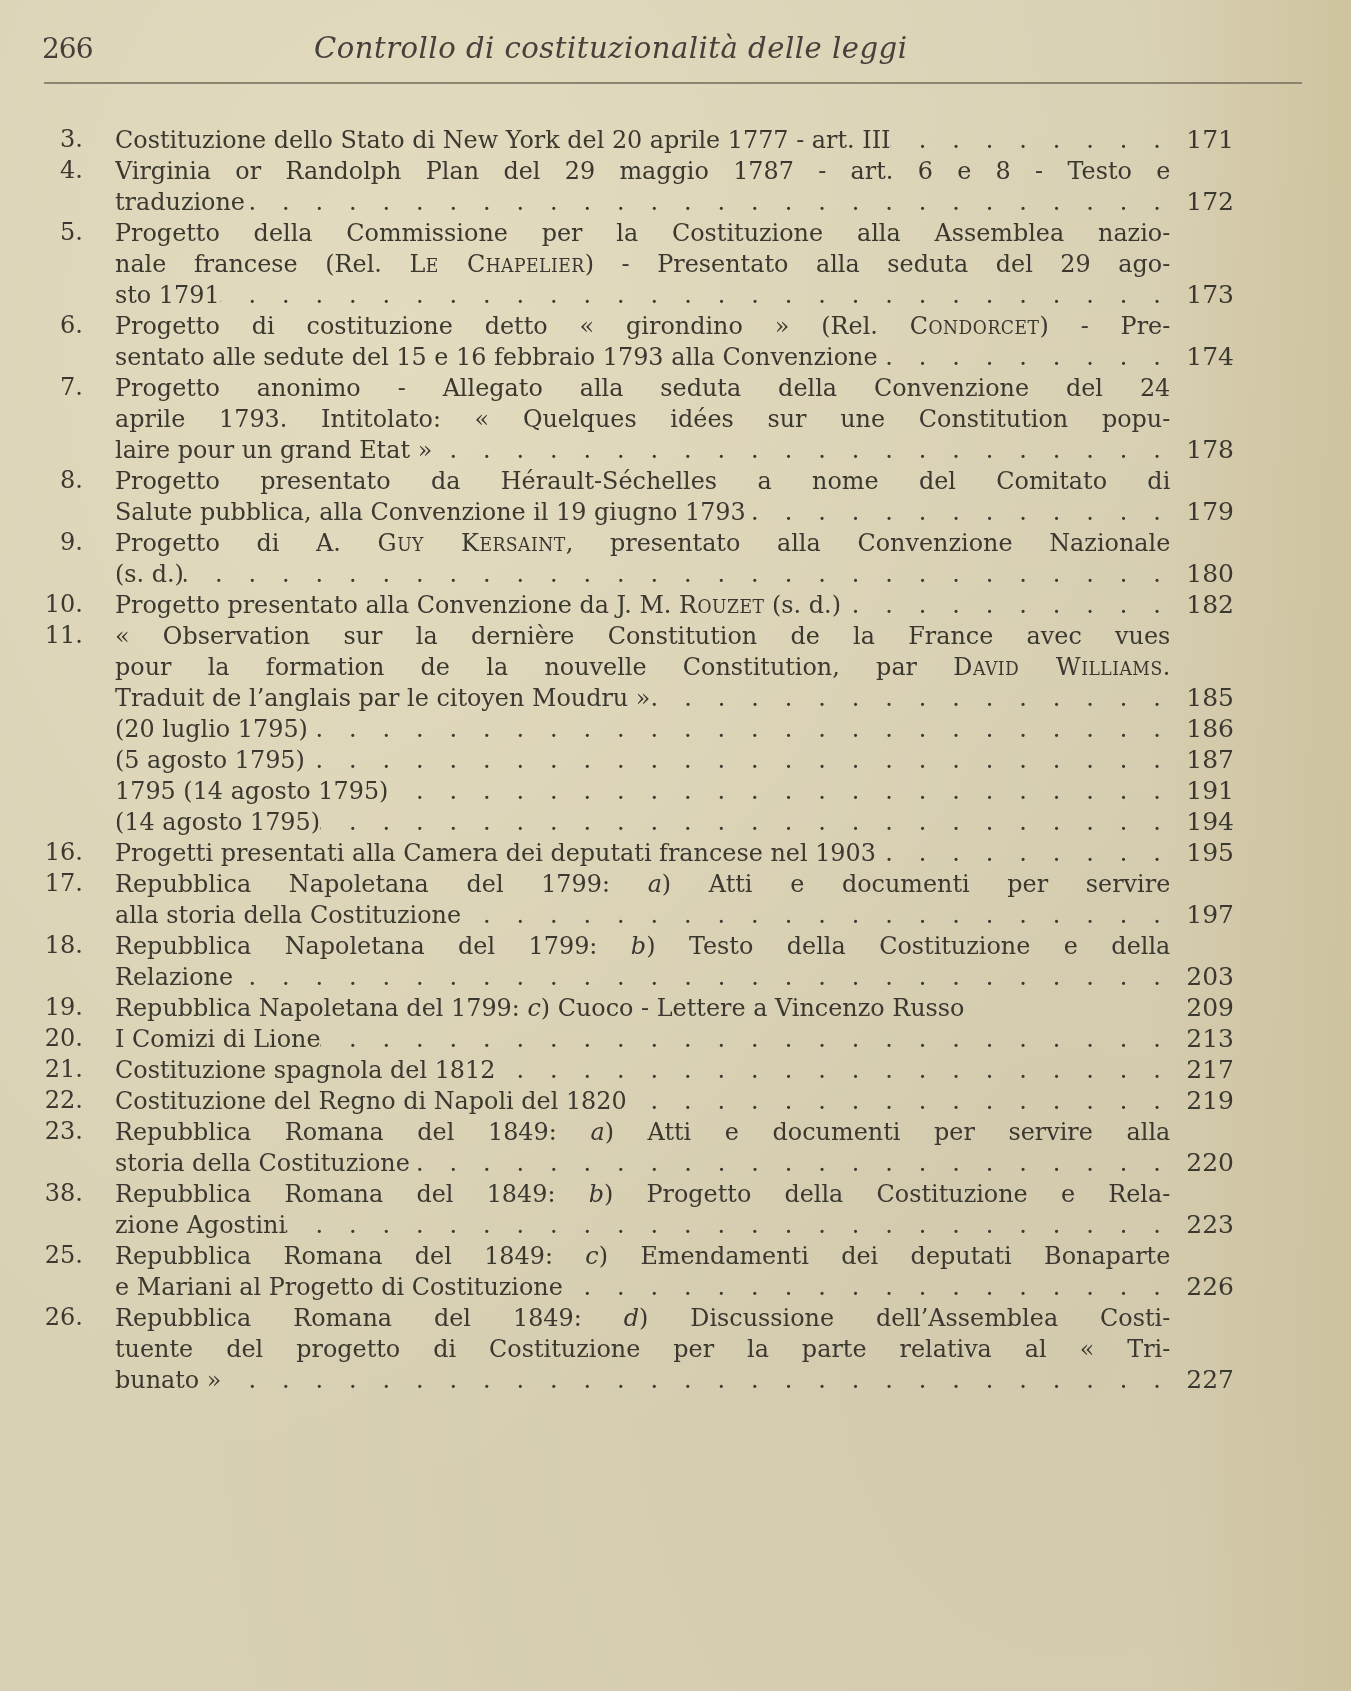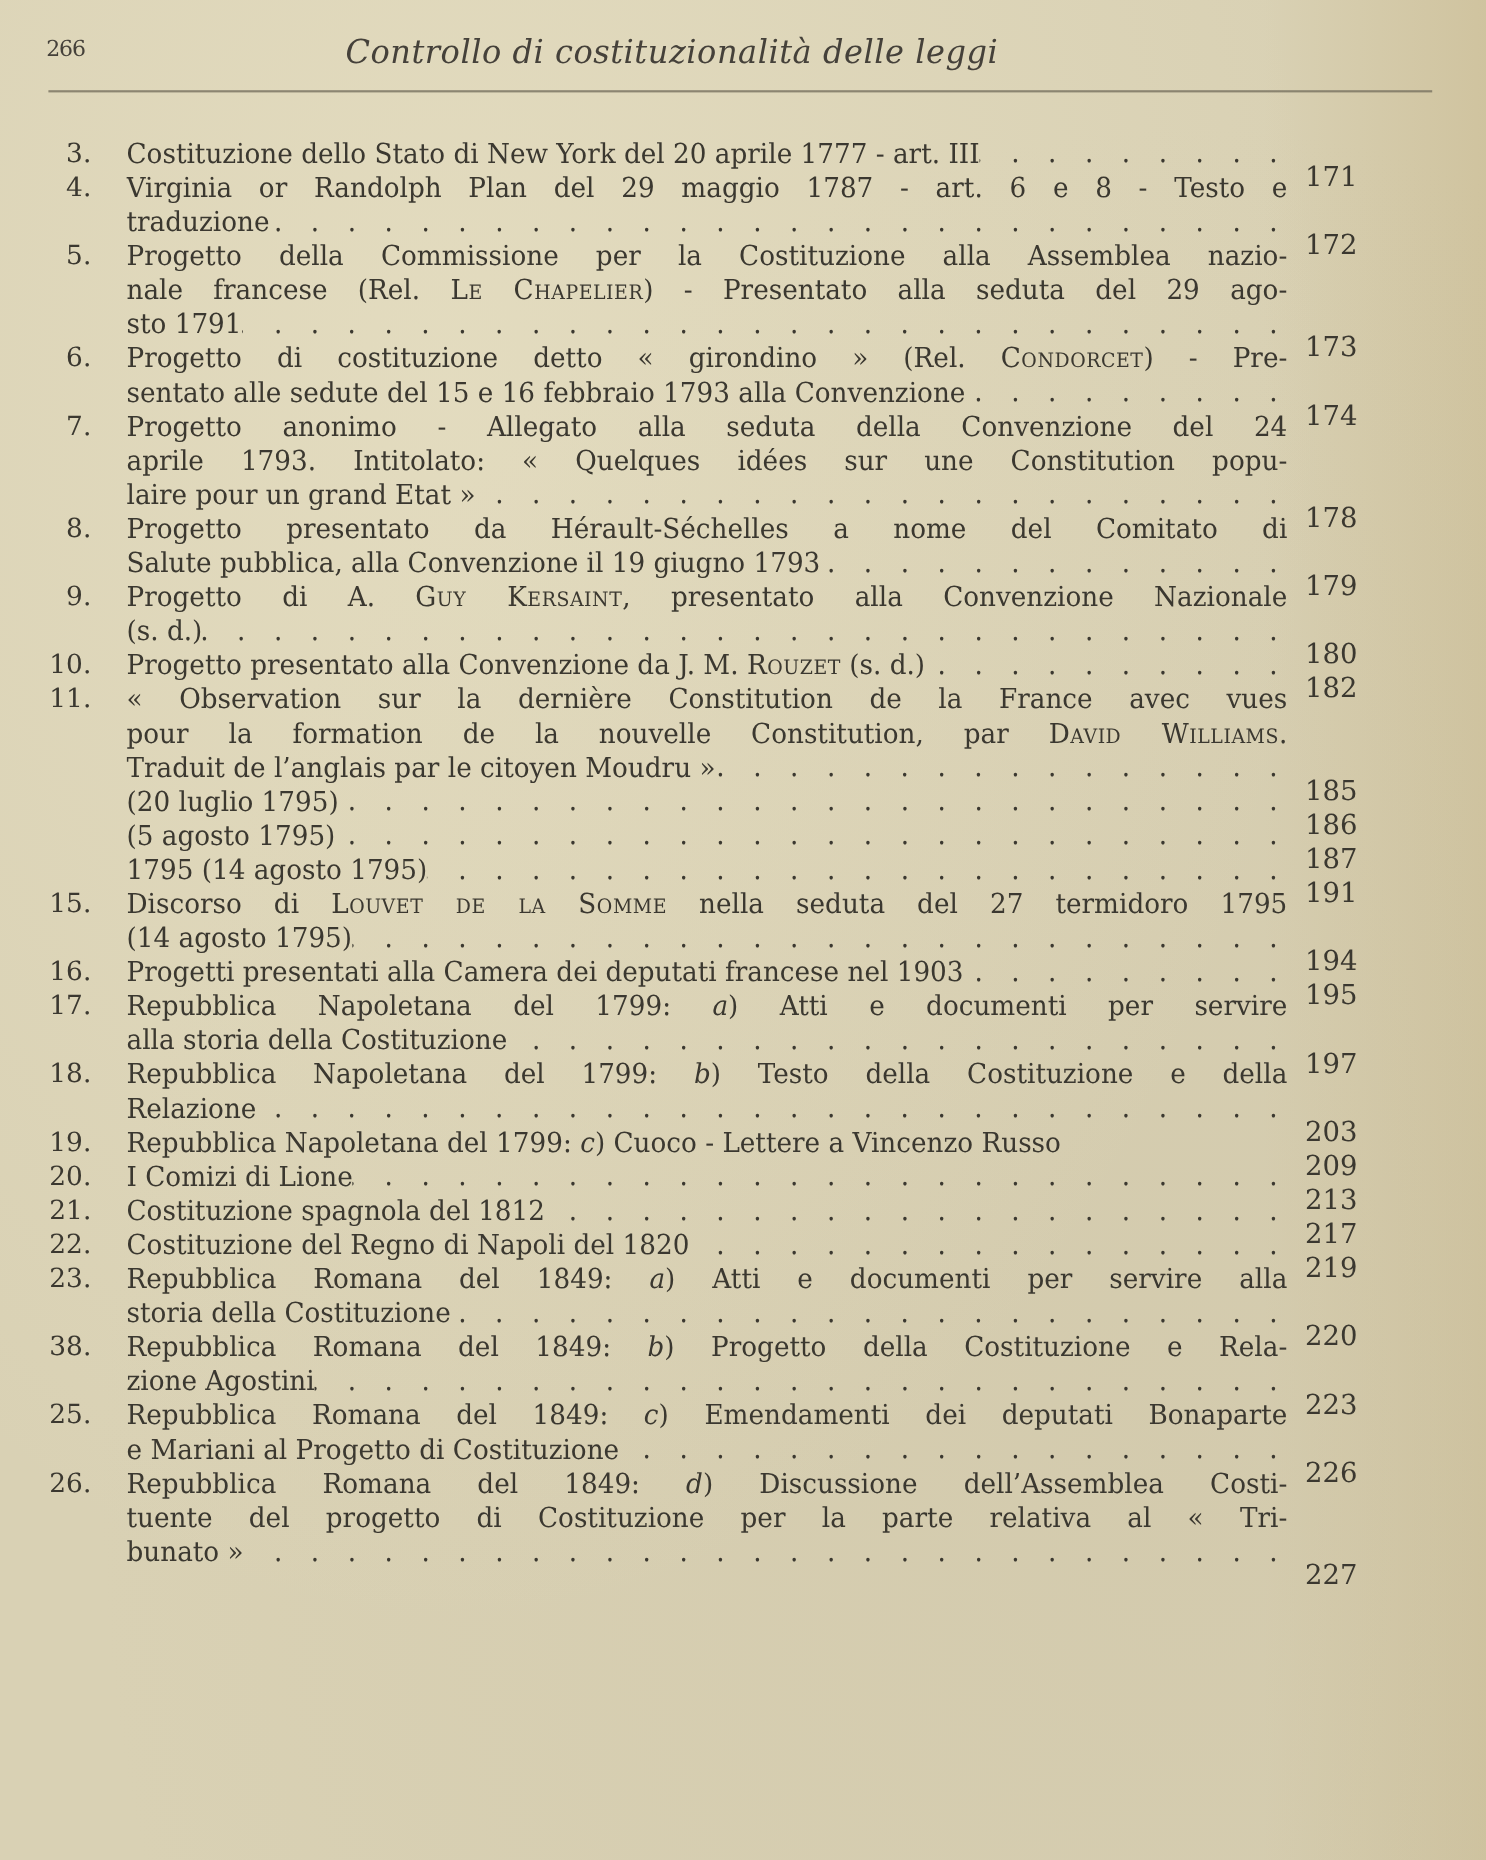--- a/index.html
+++ b/index.html
@@ -12,21 +12,21 @@
       linear-gradient(90deg, rgba(0,0,0,0) 85%, rgba(190,170,120,0.35) 100%);
     font-family: "DejaVu Serif", "Liberation Serif", serif;
     color: #3b3830;
     position: relative;
   }
   .running-head {
     position: absolute; left: 0; top: 28px; width: 1351px; height: 40px;
   }
   .folio {
     position: absolute; left: 42px; top: 4px;
-    font-size: 20px; letter-spacing: -1px; color: #45413a;
+    font-size: 28px; letter-spacing: -1px; color: #45413a;
   }
   .head-title {
     position: absolute; left: 314px; top: 2px;
     font-style: italic; font-size: 30px; letter-spacing: 0.5px; color: #45413a;
     transform: scaleX(0.97); transform-origin: left center;
   }
   .rule {
     position: absolute; left: 44px; top: 82px; width: 1258px; height: 0;
     border-top: 2px solid #77715f; opacity: 0.8;
   }
@@ -49,21 +49,20 @@
   .txt.last { text-align-last: left; text-align: left; display: flex; }
   .txt.last .body { flex: 0 0 auto; }
   .leader {
     flex: 1 1 auto; overflow: hidden; white-space: nowrap;
     letter-spacing: 0; text-align: right; direction: rtl;
   }
   .leader span { direction: ltr; }
   .page {
     position: absolute; left: 1168px; width: 66px; top: 0; text-align: right;
     font-size: 25px;
-    margin-top: 21px;
   }
   .sc { font-variant: small-caps; letter-spacing: 0.5px; }
   .it { font-style: italic; }
 </style>
 </head>
 <body>
 
 <div class="running-head">
   <span class="folio">266</span>
   <span class="head-title">Controllo di costituzionalità delle leggi</span>
@@ -213,24 +212,20 @@
       <div class="line">
         <div class="txt last">
           <span class="body"><span>1795 (14 agosto 1795)</span></span>
           <span class="leader"><span style="letter-spacing: 9.6px;"> . . . . . . . . . . . . . . . . . . . . . . . . . . . . . . . . . . . . . . . . .</span></span>
         </div>
         <span class="page">191</span>
       </div>
     </div>
     <div class="entry">
       <div class="line">
-        <span class="num">15.</span>
-        <div class="txt"><span>Discorso di </span><span class="sc">Louvet de la Somme</span><span> nella seduta del 27 termidoro 1795</span></div>
-      </div>
-      <div class="line">
         <div class="txt last">
           <span class="body"><span>(14 agosto 1795)</span></span>
           <span class="leader"><span style="letter-spacing: 9.6px;"> . . . . . . . . . . . . . . . . . . . . . . . . . . . . . . . . . . . . . . . . .</span></span>
         </div>
         <span class="page">194</span>
       </div>
     </div>
     <div class="entry">
       <div class="line">
         <span class="num">16.</span>

